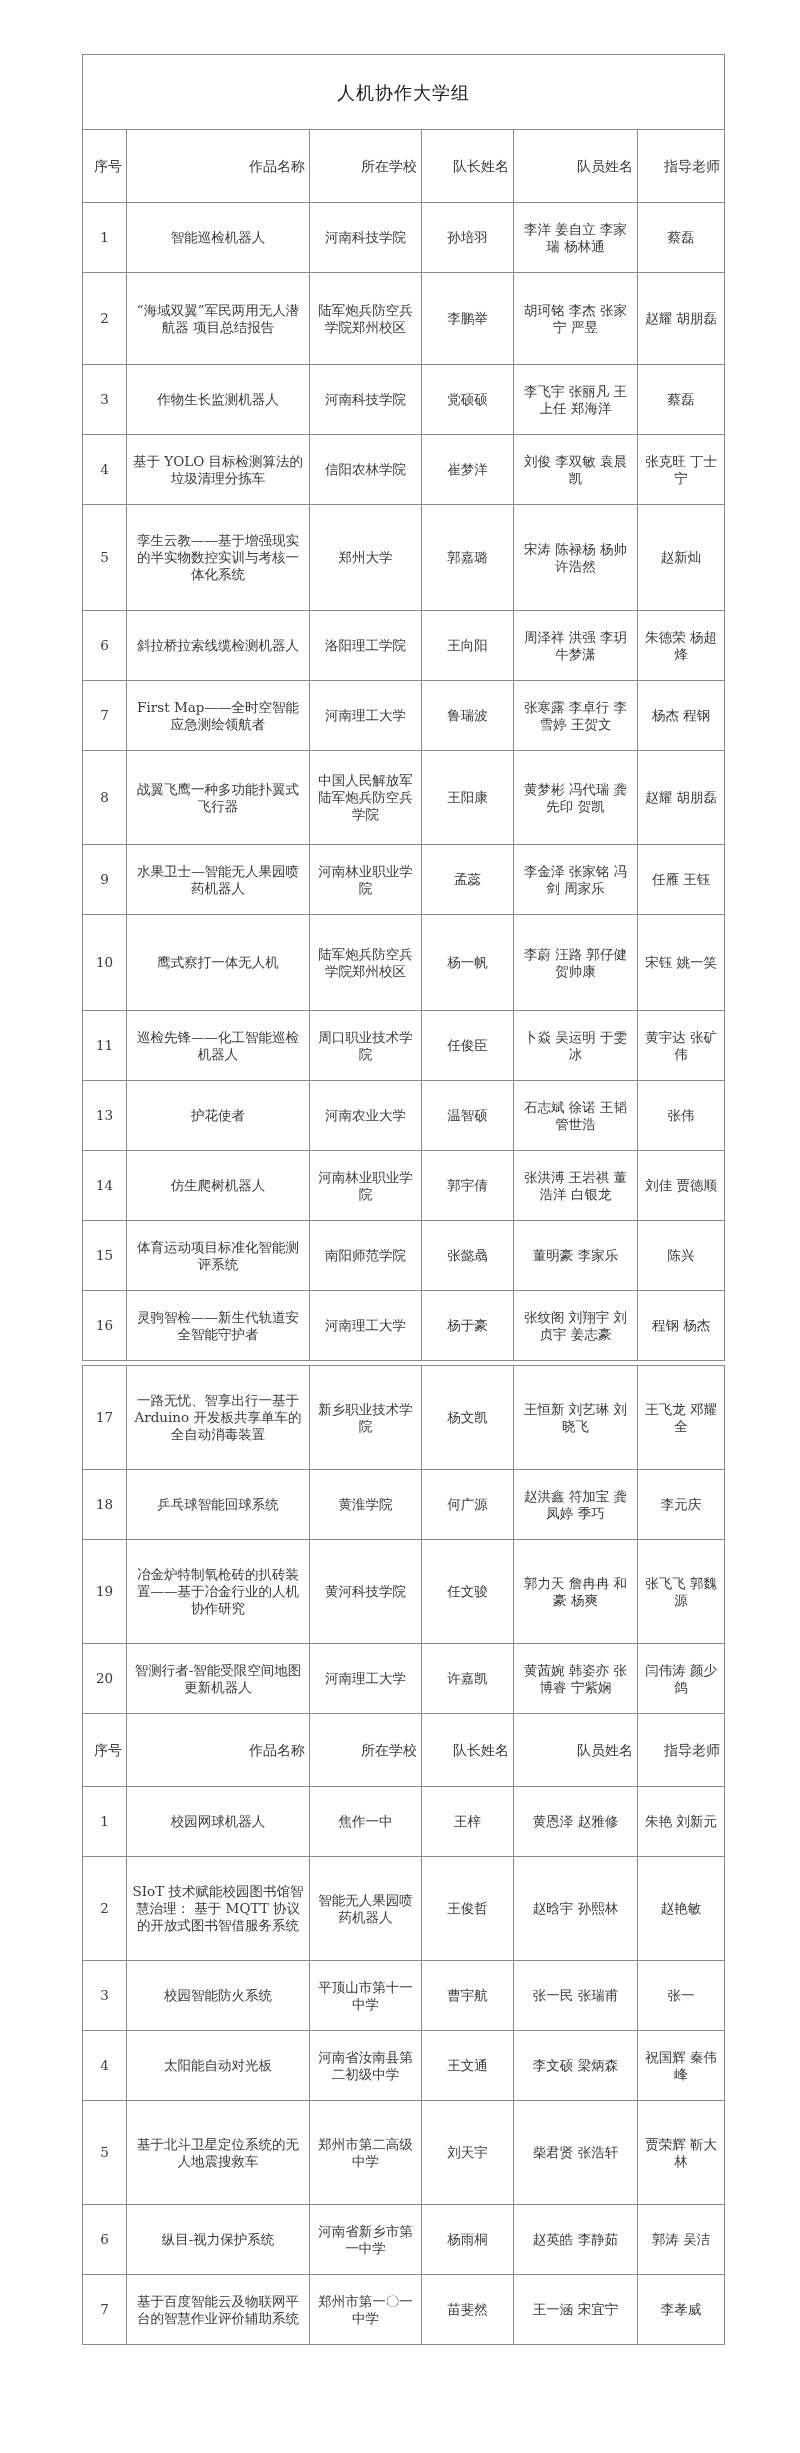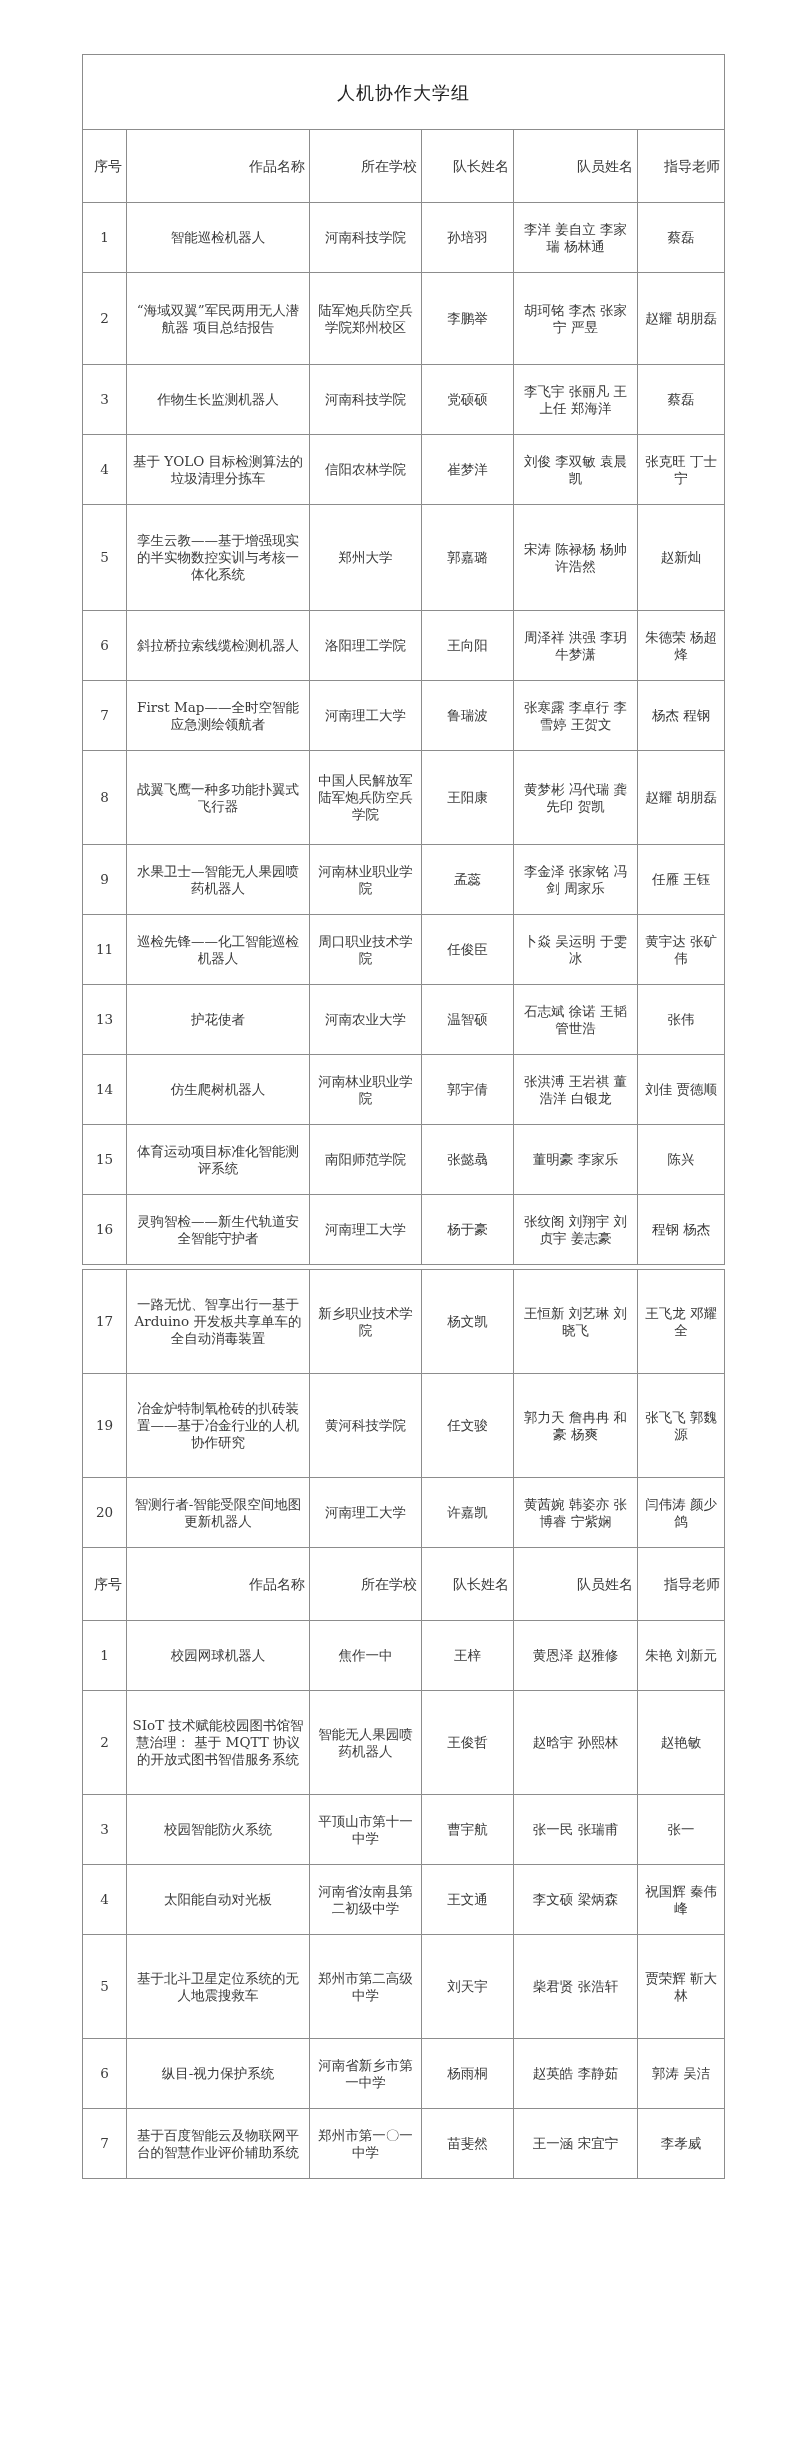--- a/index.html
+++ b/index.html
@@ -103,20 +103,28 @@
           <td>赵耀 胡朋磊</td>
         </tr>
         <tr style="height: 70px;">
           <td>9</td>
           <td>水果卫士—智能无人果园喷药机器人</td>
           <td>河南林业职业学院</td>
           <td>孟蕊</td>
           <td>李金泽 张家铭 冯剑 周家乐</td>
           <td>任雁 王钰</td>
         </tr>
+        <tr style="height: 96px;">
+          <td>10</td>
+          <td>鹰式察打一体无人机</td>
+          <td>陆军炮兵防空兵学院郑州校区</td>
+          <td>杨一帆</td>
+          <td>李蔚 汪路 郭仔健 贺帅康</td>
+          <td>宋钰 姚一笑</td>
+        </tr>
         <tr style="height: 70px;">
           <td>11</td>
           <td>巡检先锋——化工智能巡检机器人</td>
           <td>周口职业技术学院</td>
           <td>任俊臣</td>
           <td>卜焱 吴运明 于雯冰</td>
           <td>黄宇达 张矿伟</td>
         </tr>
         <tr style="height: 70px;">
           <td>13</td>
@@ -153,20 +161,28 @@
         <tr class="gap">
           <td colspan="6"></td>
         </tr>
         <tr style="height: 104px;">
           <td>17</td>
           <td>一路无忧、智享出行一基于 Arduino 开发板共享单车的全自动消毒装置</td>
           <td>新乡职业技术学院</td>
           <td>杨文凯</td>
           <td>王恒新 刘艺琳 刘晓飞</td>
           <td>王飞龙 邓耀全</td>
+        </tr>
+        <tr style="height: 70px;">
+          <td>18</td>
+          <td>乒乓球智能回球系统</td>
+          <td>黄淮学院</td>
+          <td>何广源</td>
+          <td>赵洪鑫 符加宝 龚凤婷 季巧</td>
+          <td>李元庆</td>
         </tr>
         <tr style="height: 104px;">
           <td>19</td>
           <td>冶金炉特制氧枪砖的扒砖装置——基于冶金行业的人机协作研究</td>
           <td>黄河科技学院</td>
           <td>任文骏</td>
           <td>郭力天 詹冉冉 和豪 杨爽</td>
           <td>张飞飞 郭魏源</td>
         </tr>
         <tr style="height: 70px;">

